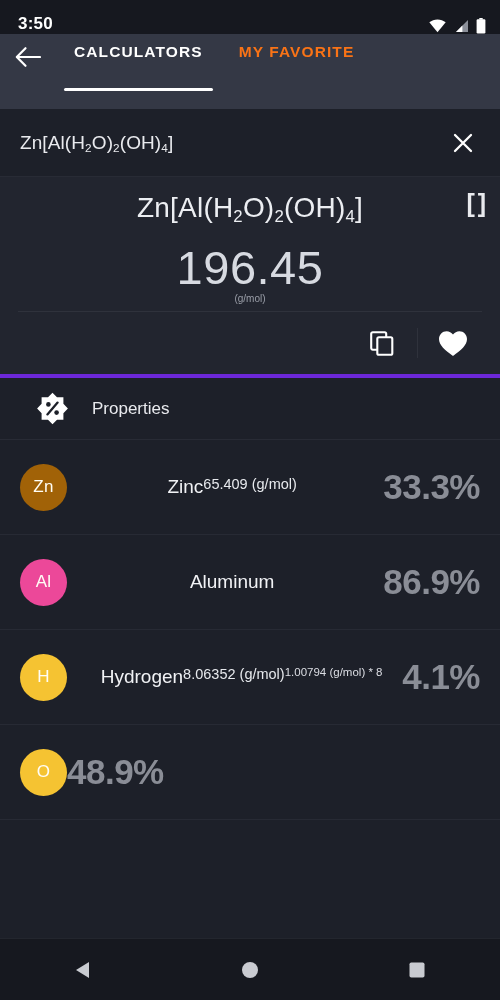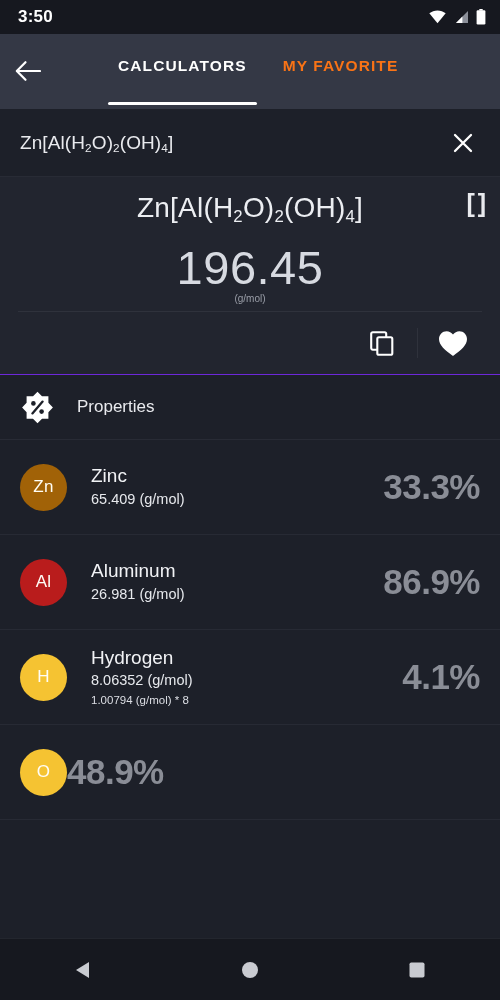--- a/index.html
+++ b/index.html
@@ -7,31 +7,31 @@
     width:500px; height:1000px;
     background:#1d2029;
     font-family:"Liberation Sans", sans-serif;
     overflow:hidden;
   }
   .phone { position:relative; width:500px; height:1000px; background:#1d2029; display:flex; flex-direction:column; }
 
   
   .statusbar {
     height:34px; background:#16181f; flex:0 0 34px;
-    display:flex; align-items:center; justify-content:space-between;
+    display:flex; align-items:flex-end; justify-content:space-between;
     padding:0 14px 0 18px;
     gap:16px;
   }
   .status-time { color:#ffffff; font-size:17px; font-weight:700; letter-spacing:.2px; }
   .status-icons { display:flex; align-items:center; gap:7px; }
 
   
   .appbar {
     background:#343845; flex:0 0 75px; display:flex; align-items:flex-start;
-    padding-top:14px; position:relative;gap:44px;
+    position:relative;
   }
   .back-btn { width:56px; height:46px; display:flex; align-items:center; justify-content:center; cursor:pointer; }
   .tabs { display:flex; align-items:flex-start; height:100%; }
   .tab { position:relative; padding:9px 18px 0 18px; cursor:pointer; }
   .tab-label { font-size:15.5px; font-weight:700; letter-spacing:1.1px; color:#f97316; white-space:nowrap; }
   .tab.active .tab-label { color:#ffffff; }
   .tab-underline { position:absolute; left:8px; right:8px; bottom:-30px; height:3.5px; background:#ffffff; border-radius:2px; }
 
   
   .inputbar {
@@ -54,36 +54,36 @@
   .result-mass { color:#d7dae1; font-size:47px; font-weight:300; line-height:1.12; letter-spacing:.5px; margin-top:18px; }
   .result-unit { color:#9a9ea8; font-size:10px; margin-top:-1px; }
   .card-divider { height:1px; background:#2f323c; margin:0 18px; }
   .card-actions { flex:0 0 62px; display:flex; align-items:center; justify-content:flex-end; padding-right:20px; }
   .action-btn { width:54px; height:54px; display:flex; align-items:center; justify-content:center; cursor:pointer; }
   .action-sep { width:1px; height:30px; background:#2f323c; margin:0 8px; }
 
   
   .props-header {
     flex:0 0 66px; background:#1d2029; display:flex; align-items:center;
-    padding-left:21px; border-top:1px solid #6d28d9; border-bottom:1px solid #282b35;
+    padding-left:36px; border-top:4px solid #6d28d9; border-bottom:1px solid #282b35;
   }
   .props-label { color:#e9eaee; font-size:17px; margin-left:23px; }
 
   
   .elem-list { flex:1; background:#1d2029; overflow:hidden; }
   .elem-row {
     display:flex; align-items:center; padding:0 20px 0 20px;
     height:95px; border-bottom:1px solid #272a34; cursor:pointer;
   }
   .elem-badge {
     width:47px; height:47px; border-radius:50%; flex:0 0 47px;
     display:flex; align-items:center; justify-content:center;
     color:#fffdf6; font-size:17px; letter-spacing:.3px;
   }
-  .elem-info { flex:1; margin-left:24px; display:flex; flex-direction:column; }
+  .elem-info { flex:1; margin-left:14px; display:flex; justify-content:center; }
   .elem-name { color:#f1f2f5; font-size:19px; line-height:1.35; }
   .elem-mass { color:#e7e9ed; font-size:14.5px; line-height:1.5; }
   .elem-sub { color:#dcdee4; font-size:11.5px; line-height:1.5; }
   .elem-pct { color:#8a8d96; font-size:35px; font-weight:700; letter-spacing:-.5px; white-space:nowrap; }
 
   
   .navbar {
     flex:0 0 62px; background:#16181f; display:flex; align-items:center;
     justify-content:space-around; border-top:1px solid #23262e;
   }
@@ -178,24 +178,23 @@
       <div class="elem-badge" style="background: #a16207;">Zn</div>
       <div class="elem-info">
         <span class="elem-name">Zinc</span>
         <span class="elem-mass">65.409 (g/mol)</span>
 
       </div>
       <div class="elem-pct">33.3%</div>
     </div>
 
     <div class="elem-row">
-      <div class="elem-badge" style="background: #b91c1c;">Al</div>
+      <div class="elem-badge" style="background: #ec4899;">Al</div>
       <div class="elem-info">
         <span class="elem-name">Aluminum</span>
-        <span class="elem-mass">26.981 (g/mol)</span>
 
       </div>
       <div class="elem-pct">86.9%</div>
     </div>
 
     <div class="elem-row">
       <div class="elem-badge" style="background: rgb(245, 195, 50);">H</div>
       <div class="elem-info">
         <span class="elem-name">Hydrogen</span>
         <span class="elem-mass">8.06352 (g/mol)</span>

